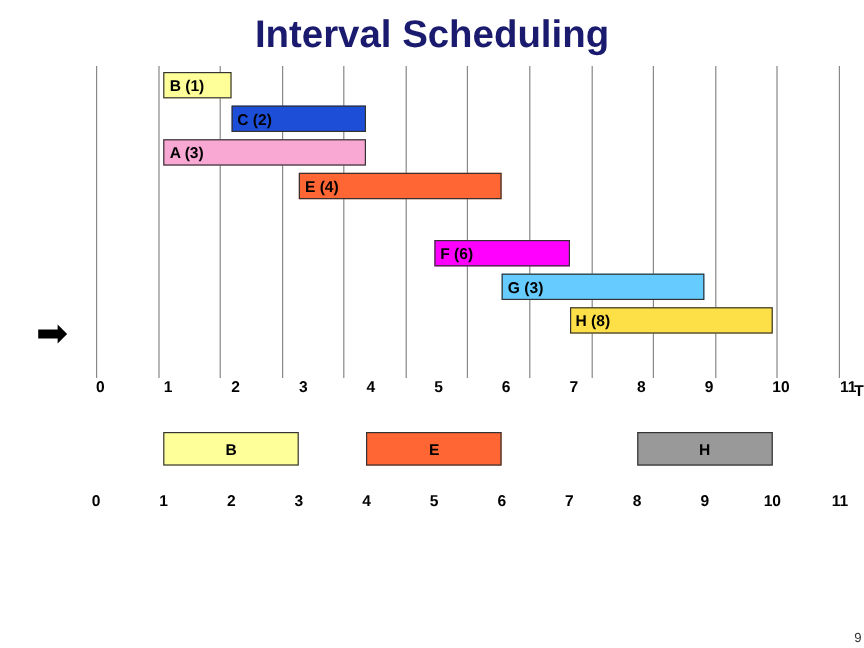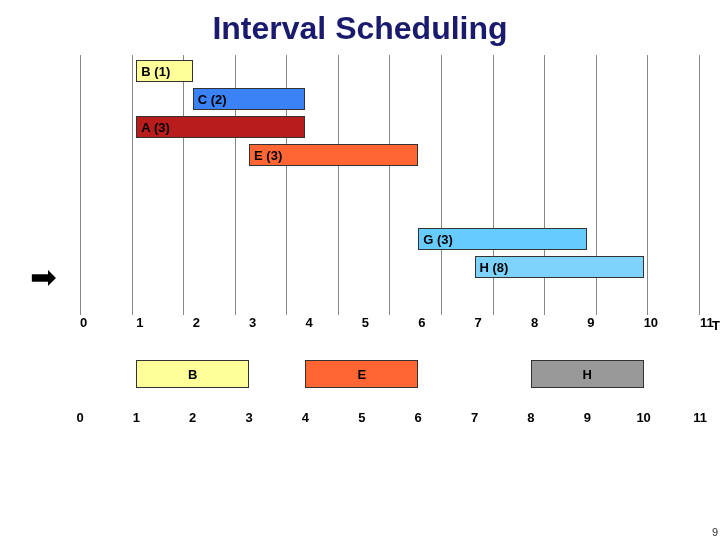--- a/index.html
+++ b/index.html
@@ -153,25 +153,26 @@
       <div class="grid-col"></div>
       <div class="grid-col"></div>
       <div class="grid-col"></div>
       <div class="grid-col"></div>
       <div class="grid-col"></div>
       <div class="grid-col"></div>
       <div class="grid-col"></div>
     </div>
   <div class="bars" id="barsContainer">
       <div class="bar" style="left: 9.091%; width: 9.091%; top: 0px; background-color: rgb(255, 255, 153); border: 1px solid rgb(51, 51, 51);">B (1)</div>
-      <div class="bar" style="left: 18.182%; width: 18.182%; top: 28px; background-color: #3b82f6; border: 1px solid rgb(51, 51, 51);">C (2)</div>
-      <div class="bar" style="left: 9.091%; width: 27.273%; top: 56px; background-color: #b91c1c; border: 1px solid rgb(51, 51, 51);">A (3)</div>
-      <div class="bar" style="left: 27.273%; width: 27.273%; top: 84px; background-color: rgb(255, 102, 51); border: 1px solid rgb(51, 51, 51);">E (3)</div>
+      <div class="bar" style="left: 18.182%; width: 18.182%; top: 28px; background-color: #1d4ed8; border: 1px solid rgb(51, 51, 51);">C (2)</div>
+      <div class="bar" style="left: 9.091%; width: 27.273%; top: 56px; background-color: #f9a8d4; border: 1px solid rgb(51, 51, 51);">A (3)</div>
+      <div class="bar" style="left: 27.273%; width: 27.273%; top: 84px; background-color: rgb(255, 102, 51); border: 1px solid rgb(51, 51, 51);">E (4)</div>
+      <div class="bar" style="left: 45.455%; width: 18.182%; top: 140px; background-color: rgb(255, 0, 255); border: 1px solid rgb(51, 51, 51);">F (6)</div>
       <div class="bar" style="left: 54.545%; width: 27.273%; top: 168px; background-color: rgb(102, 204, 255); border: 1px solid rgb(51, 51, 51);">G (3)</div>
-      <div class="bar" style="left: 63.636%; width: 27.273%; top: 196px; background-color: #7dd3fc; border: 1px solid rgb(51, 51, 51);">H (8)</div>
+      <div class="bar" style="left: 63.636%; width: 27.273%; top: 196px; background-color: #fde047; border: 1px solid rgb(51, 51, 51);">H (8)</div>
     </div>
   <div class="x-axis" id="xAxis" style="position: absolute; bottom: 0px; left: 60px; right: 0px; height: 30px;">
       <div class="x-tick" style="position: absolute; left: 0%;"><span style="position: static;">0</span></div>
       <div class="x-tick" style="position: absolute; left: 9.091%;"><span style="position: static;">1</span></div>
       <div class="x-tick" style="position: absolute; left: 18.182%;"><span style="position: static;">2</span></div>
       <div class="x-tick" style="position: absolute; left: 27.273%;"><span style="position: static;">3</span></div>
       <div class="x-tick" style="position: absolute; left: 36.364%;"><span style="position: static;">4</span></div>
       <div class="x-tick" style="position: absolute; left: 45.455%;"><span style="position: static;">5</span></div>
       <div class="x-tick" style="position: absolute; left: 54.545%;"><span style="position: static;">6</span></div>
       <div class="x-tick" style="position: absolute; left: 63.636%;"><span style="position: static;">7</span></div>

